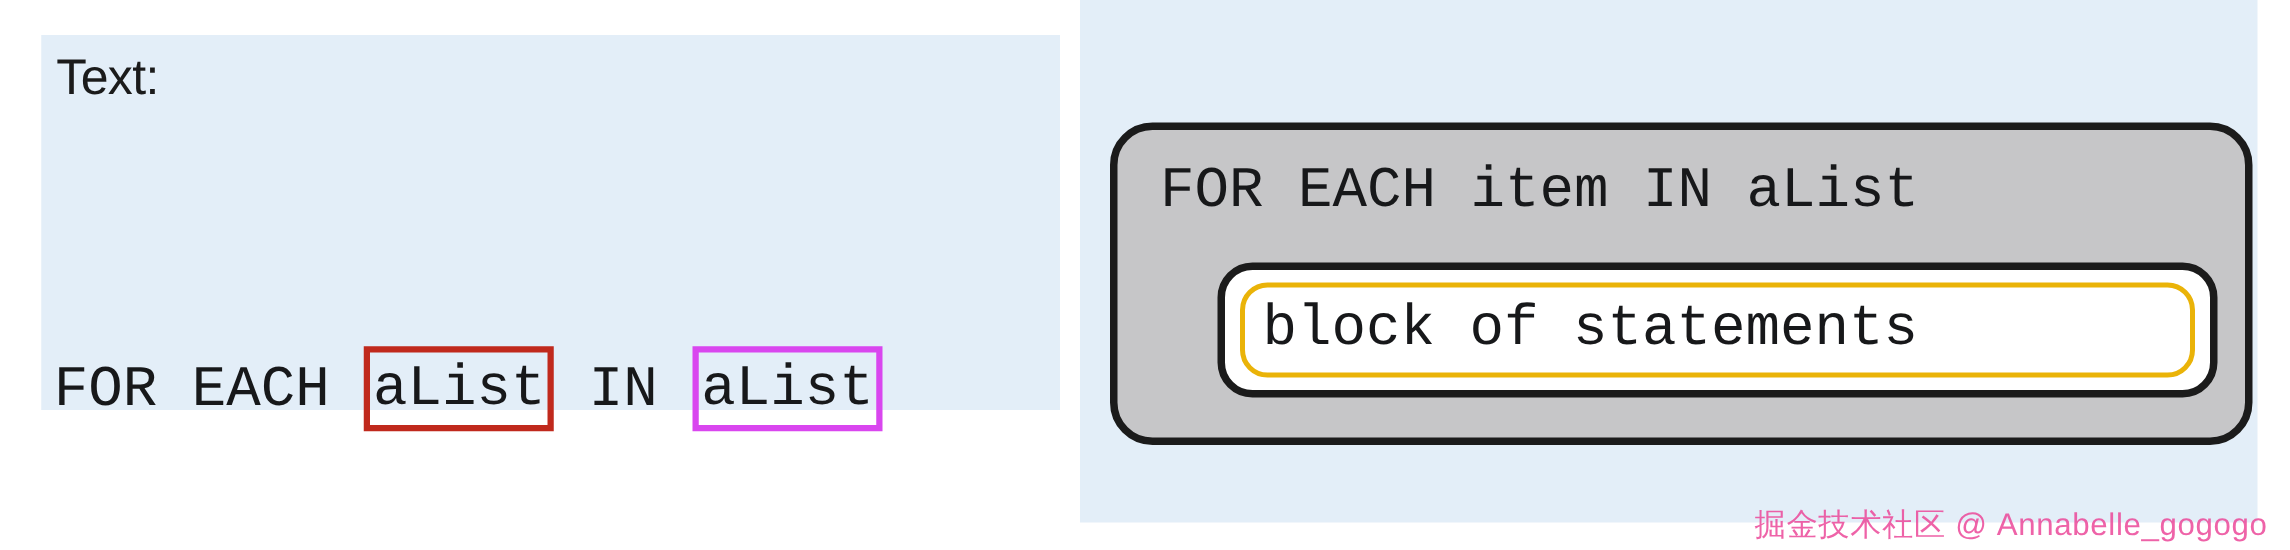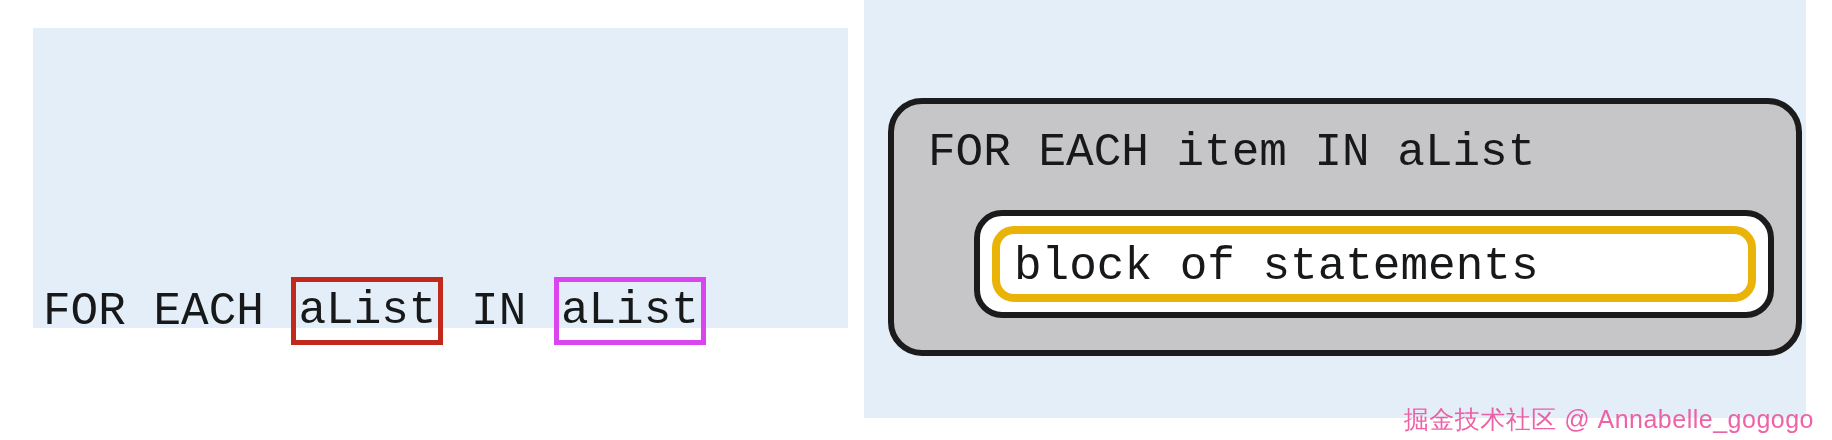--- a/index.html
+++ b/index.html
@@ -114,21 +114,21 @@
   }
   
   #inner-block {
     position: absolute;
     left: 12px;
     top: 10px;
     width: 764px;
     height: 76px;
     box-sizing: border-box;
     background: #ffffff;
-    border: 8px solid #eab308;
+    border: 4px solid #eab308;
     border-radius: 22px;
     overflow: hidden;
   }
   #inner-block-text {
     position: absolute;
     left: 14px;
     top: 4px;
     font-family: "Liberation Mono", "DejaVu Sans Mono", monospace;
     font-size: 46px;
     line-height: 58px;
@@ -147,20 +147,21 @@
     opacity: 0.85;
     white-space: nowrap;
     letter-spacing: 0.5px;
   }
 </style>
 </head>
 <body>
 
 <div id="text-panel">
 
+  <div class="panel-label">Text:</div>
 
   <div id="text-code">
 
     <span class="ln"><span>FOR EACH </span><span class="hl hl-red">aList</span><span> IN </span><span class="hl hl-teal">aList</span></span>
 
     
 
     
 
     

